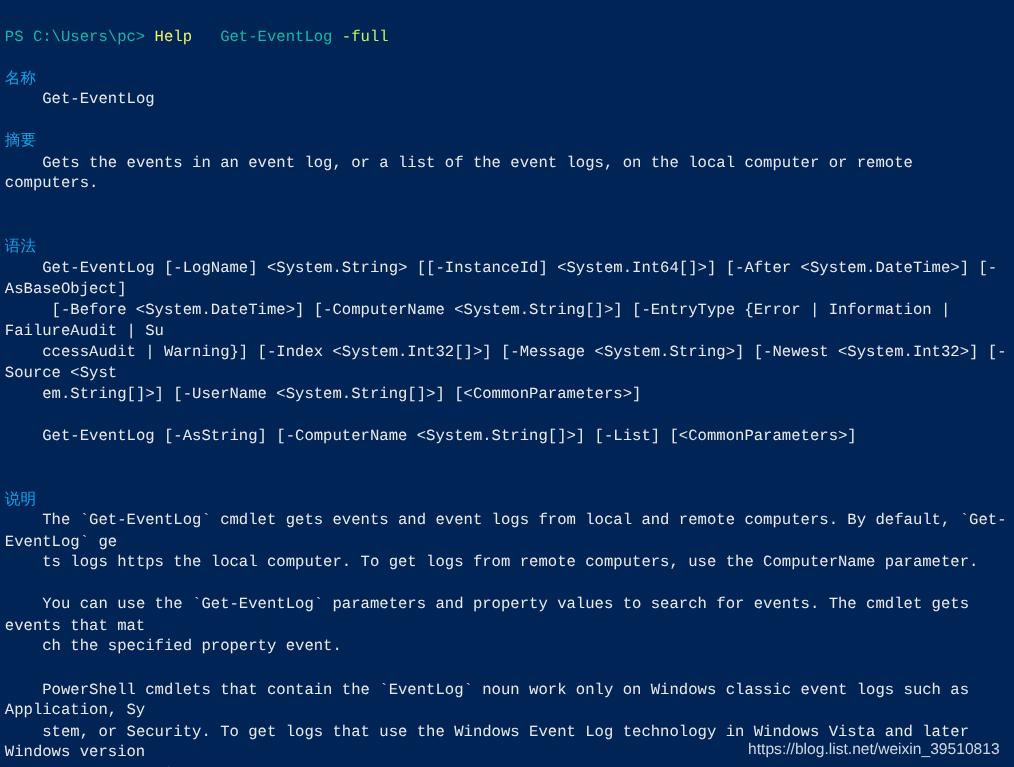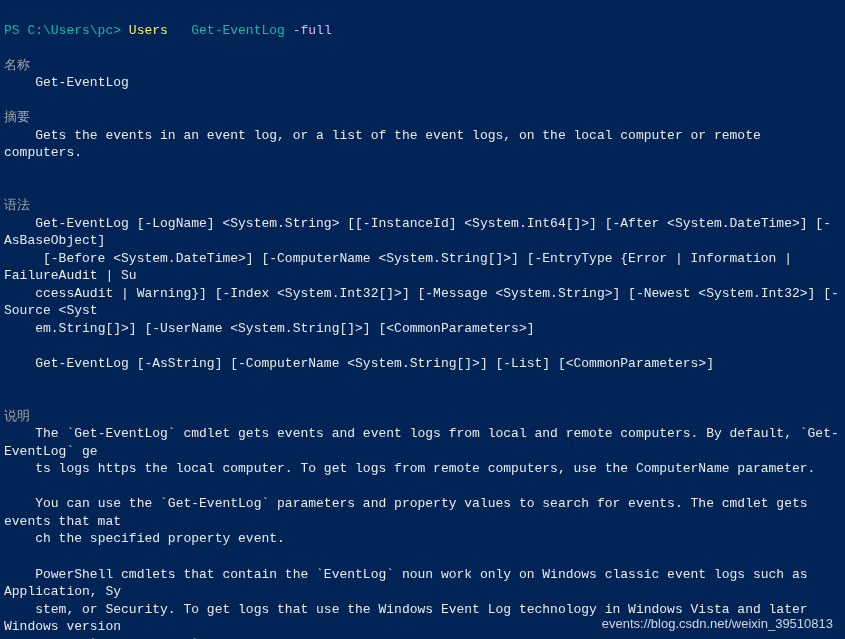--- a/index.html
+++ b/index.html
@@ -13,37 +13,37 @@
     color: #e6e6e6;
     overflow: hidden;
     line-height: 1.35;
   }
   .terminal {
     padding: 4px 4px 0 4px;
     white-space: pre-wrap;
   }
   .prompt-white { color: #14b8a6; }
   .cmd-yellow  { color: #f2f26c; }
-  .cmd-gray    { color: #f0abfc; }
+  .cmd-gray    { color: #bef264; }
   .body-text   { color: #eaeaea; }
-  .section-hdr { color: #a3a3a3; }
+  .section-hdr { color: #0ea5e9; }
   .watermark {
     position: absolute;
     right: 12px;
     bottom: 6px;
     color: #d0d5df;
     font-size: 13px;
     font-family: Arial, sans-serif;
   }
 </style>
 </head>
 <body>
 
 <div class="terminal">
-<span class="prompt-white">PS C:\Users\pc&gt; </span><span class="cmd-yellow">Users</span><span class="prompt-white">   Get-EventLog </span><span class="cmd-gray">-full</span>
+<span class="prompt-white">PS C:\Users\pc&gt; </span><span class="cmd-yellow">Help</span><span class="prompt-white">   Get-EventLog </span><span class="cmd-gray">-full</span>
 
 <span class="section-hdr">名称</span>
 <span class="body-text">    Get-EventLog</span>
 
 <span class="section-hdr">摘要</span>
 <span class="body-text">    Gets the events in an event log, or a list of the event logs, on the local computer or remote computers.</span>
 
 
 <span class="section-hdr">语法</span>
 <span class="body-text">    Get-EventLog [-LogName] &lt;System.String&gt; [[-InstanceId] &lt;System.Int64[]&gt;] [-After &lt;System.DateTime&gt;] [-AsBaseObject]</span>
@@ -71,13 +71,13 @@
 
 
 
 
 
 
 
 
 </div>
 
-<div class="watermark">events://blog.csdn.net/weixin_39510813</div>
+<div class="watermark">https://blog.list.net/weixin_39510813</div>
 
 </body></html>

